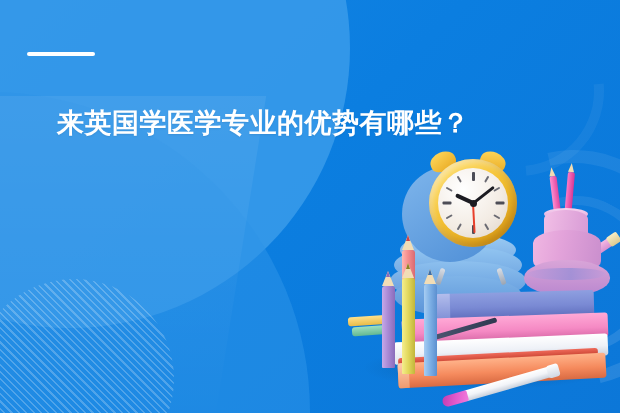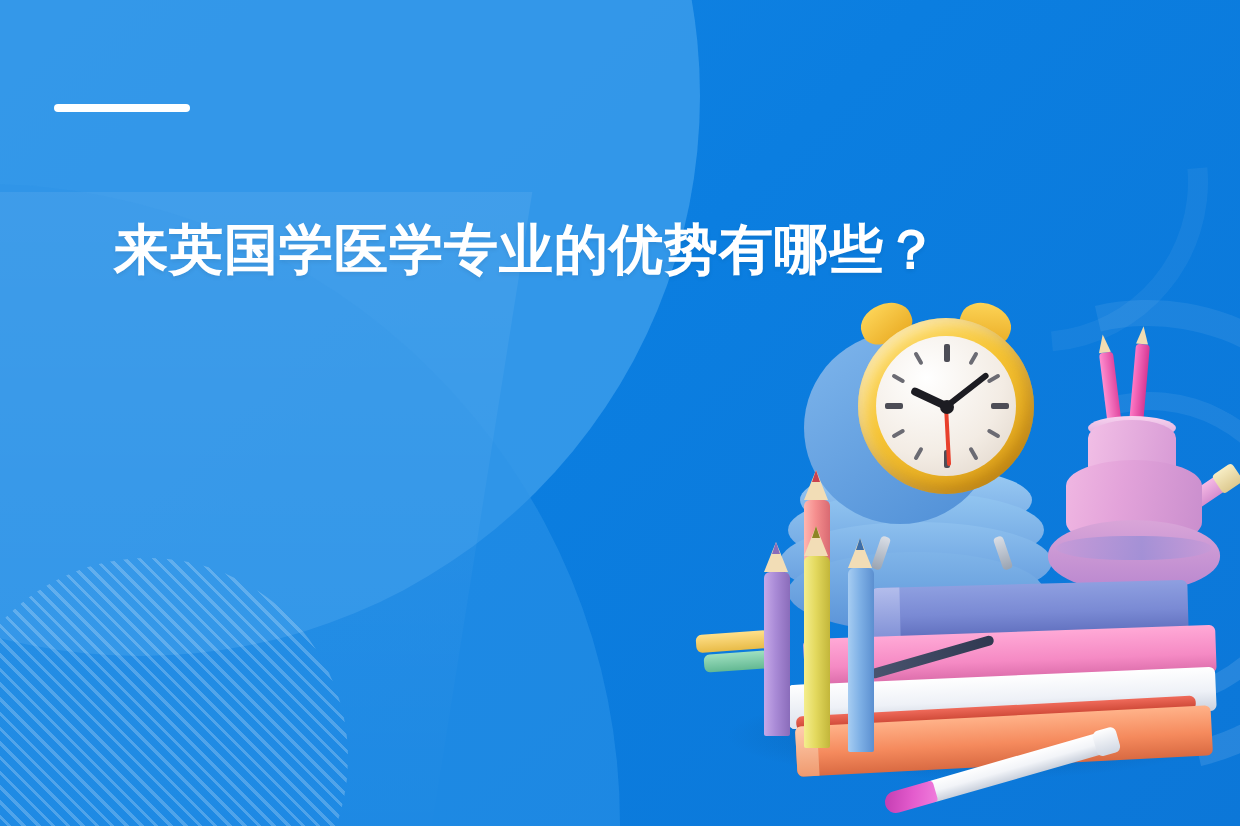--- a/index.html
+++ b/index.html
@@ -6,21 +6,21 @@
     margin: 0;
     padding: 0;
     background: #ffffff;
   }
   #banner {
     position: relative;
     width: 620px;
     height: 413px;
     overflow: hidden;
     background: #0b7ee0;
-    font-family: Liberation Sans, sans-serif;
+    font-family: Liberation Mono, monospace;
   }
 
   
   .bg-base {
     position: absolute;
     inset: 0;
     background: linear-gradient(135deg, #1585e4 0%, #0b7ee0 45%, #0c77d8 100%);
   }
   
   .bg-circle-tl {

